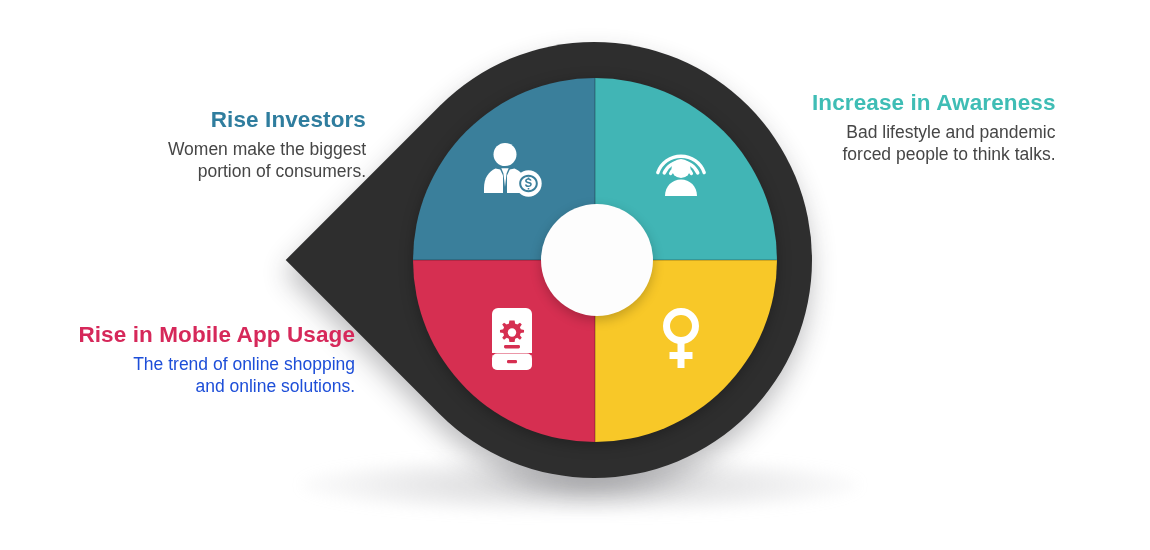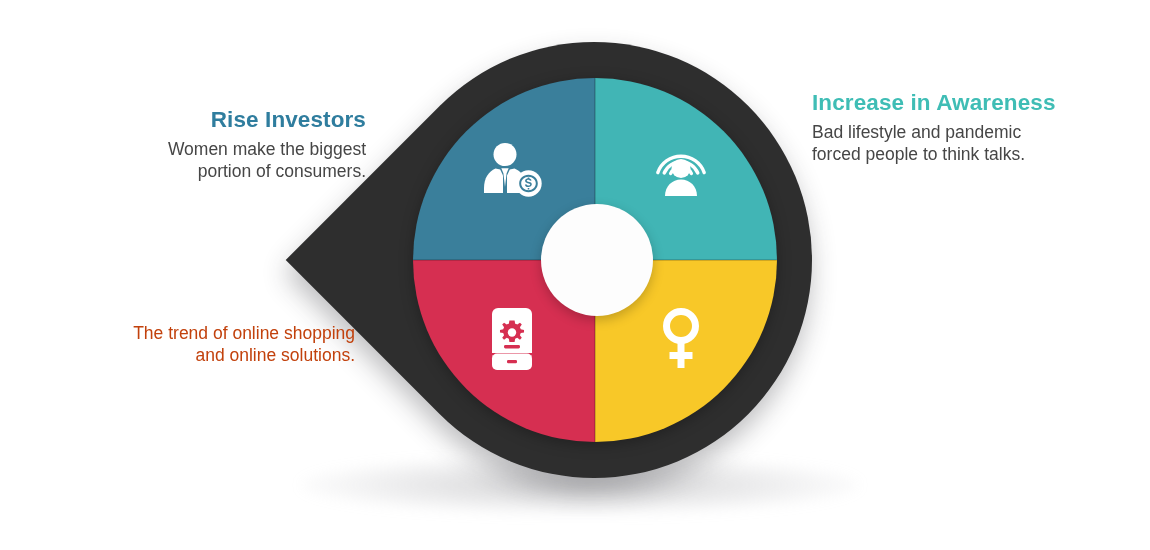--- a/index.html
+++ b/index.html
@@ -119,21 +119,21 @@
   }
   .block .desc {
     font-size: 17.5px;
     line-height: 1.28;
     color: #464646;
     margin: 0;
     white-space: pre-line;
   }
 
   .block.left  { text-align: right; }
-  .block.right { text-align: left;  }
+  .block.right { text-align: right;  }
 
   .b-investors { right: 784px; top: 107px; }
   .b-mobile    { right: 795px; top: 322px; }
   .b-awareness { left: 812px;  top: 90px;  }
   .b-feminism  { left: 820px;  top: 307px; }
 </style>
 </head>
 <body style="background: rgb(255, 255, 255);">
 
 <div class="ground-shadow"></div>
@@ -201,21 +201,22 @@
   </svg>
 </div>
 
 <div class="block left b-investors">
   <p class="title" style="color: rgb(47, 125, 158);">Rise Investors</p>
   <p class="desc" style="color: rgb(70, 70, 70); margin-left: 44px;">Women make the biggest
 portion of consumers.</p>
 </div>
 
 <div class="block left b-mobile">
-  <p class="desc" style="color: #c2410c;">The trend of online shopping
+  <p class="title" style="color: rgb(214, 40, 90);">Rise in Mobile App Usage</p>
+  <p class="desc" style="color: #1d4ed8;">The trend of online shopping
 and online solutions.</p>
 </div>
 
 <div class="block right b-awareness">
   <p class="title" style="color: rgb(63, 189, 181);">Increase in Awareness</p>
   <p class="desc" style="color: rgb(70, 70, 70);">Bad lifestyle and pandemic
 forced people to think talks.</p>
 </div>
 
 <div class="block right b-feminism">

